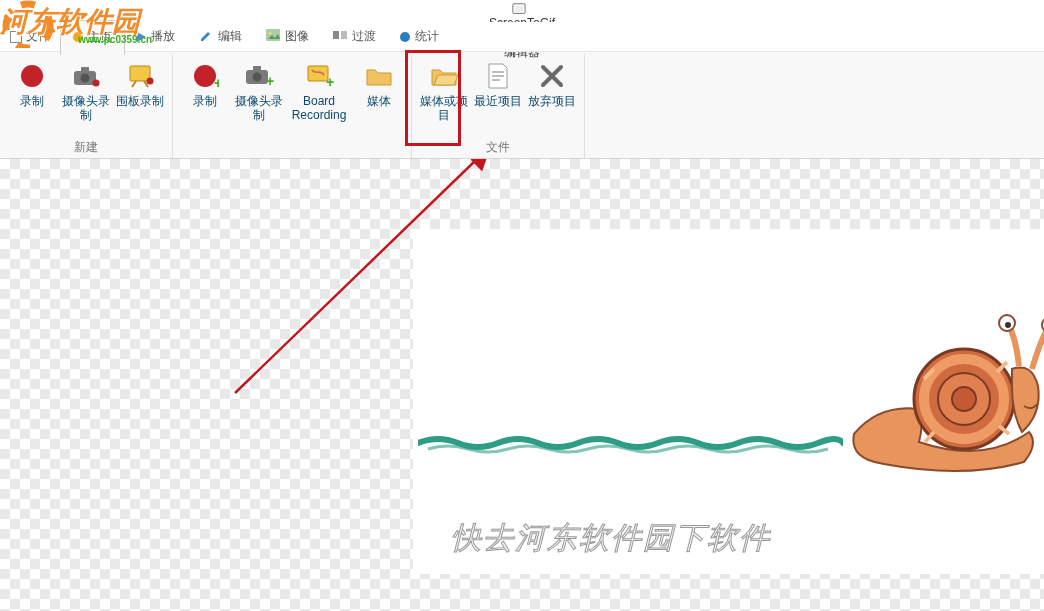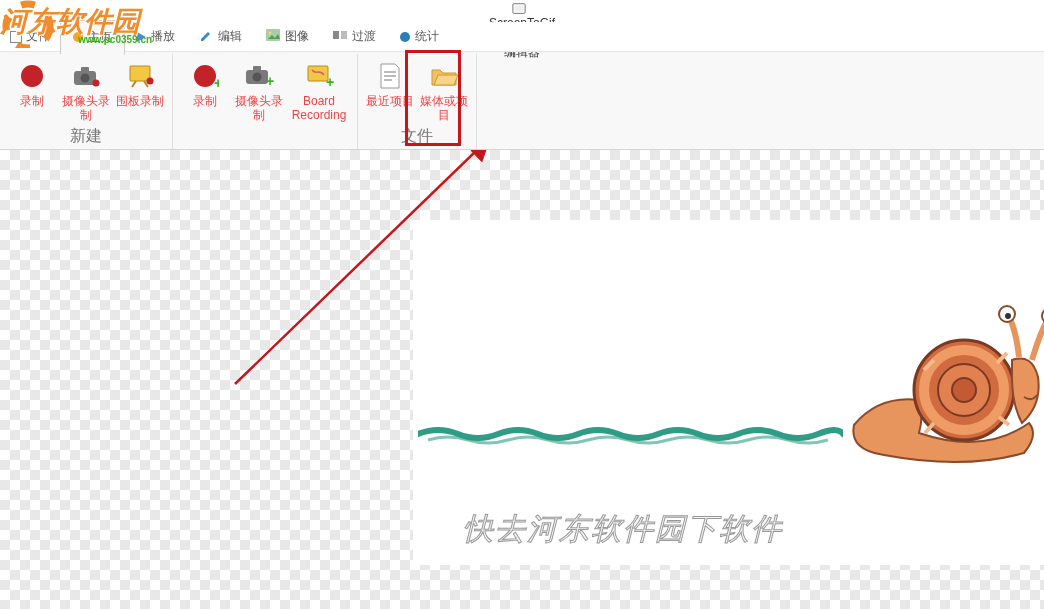--- a/index.html
+++ b/index.html
@@ -103,29 +103,29 @@
   cursor: pointer;
   text-align: center;
 }
 .ribbon-item.wide { width: 64px; }
 .ribbon-item .icon-box {
   width: 32px; height: 32px;
   display: flex; align-items: center; justify-content: center;
 }
 .ribbon-item .lbl {
   font-size: 12px;
-  color: #ef4444;
+  color: #0c4a6e;
   line-height: 14px;
   margin-top: 2px;
   min-height: 28px;
 }
 .ribbon-group .group-label {
-  font-size: 16px;
+  font-size: 12px;
   color: #777;
-  margin-top: 2px;
+  margin-top: 15px;
   text-align: center;
   width: 100%;
 }
 .highlight-box {
   border: 3px solid #c4161c;
   position: absolute;
 }
 .canvas-area {
   position: relative;
   width: 1044px;
@@ -143,21 +143,21 @@
 .image-frame {
   position: absolute;
   left: 413px;
   top: 70px;
   width: 631px;
   height: 345px;
   background: #fff;
 }
 .bot-text {
   position: absolute;
-  left: 50px; bottom: 15px;
+  left: 38px; bottom: 15px;
   font-size: 30px;
   font-style: italic;
   font-weight: 500;
   color: #888;
   -webkit-text-stroke: 1px #999;
   -webkit-text-fill-color: #f5f5f5;
   letter-spacing: 2px;
 }
 </style>
 </head>
@@ -286,45 +286,61 @@
       <div class="ribbon-item wide">
         <div class="icon-box">
             <svg width="30" height="26">
               <rect x="4" y="3" width="20" height="15" rx="1" fill="#f2c744" stroke="#b88a1b"></rect>
               <path d="M8 7 C11 12 16 6 20 12" stroke="#c66" fill="none" stroke-width="1.5"></path>
               <text x="22" y="24" font-size="14" fill="#3bb11f" font-weight="bold">+</text>
             </svg>
           </div>
         <div class="lbl">Board Recording</div>
       </div>
+      <div class="ribbon-item">
+        <div class="icon-box">
+            <svg width="28" height="22">
+              <path d="M2 5 H10 L13 8 H26 V20 H2 Z" fill="#f2c262" stroke="#cc9a2c"></path>
+            </svg>
+          </div>
+        <div class="lbl">媒体</div>
+      </div>
     </div>
     <div class="highlight-box" style="left:232px;top:-4px;width:56px;height:96px"></div>
   </div>
 
   <div class="ribbon-group">
     <div class="items">
+      <div class="ribbon-item">
+        <div class="icon-box">
+            <svg width="28" height="22">
+              <path d="M2 5 H10 L13 8 H26 V20 H2 Z" fill="#f2c262" stroke="#cc9a2c"></path>
+              <path d="M4 20 L8 10 H28 L24 20 Z" fill="#f6d58a" stroke="#cc9a2c"></path>
+            </svg>
+          </div>
+        <div class="lbl">媒体或项目</div>
+      </div>
       <div class="ribbon-item">
         <div class="icon-box">
             <svg width="24" height="28">
               <path d="M3 2 H17 L21 6 V26 H3 Z" fill="#fff" stroke="#999"></path>
               <rect x="6" y="9" width="12" height="2" fill="#bbb"></rect>
               <rect x="6" y="13" width="12" height="2" fill="#bbb"></rect>
               <rect x="6" y="17" width="8" height="2" fill="#bbb"></rect>
             </svg>
           </div>
         <div class="lbl">最近项目</div>
       </div>
       <div class="ribbon-item">
         <div class="icon-box">
-            <svg width="28" height="22">
-              <path d="M2 5 H10 L13 8 H26 V20 H2 Z" fill="#f2c262" stroke="#cc9a2c"></path>
-              <path d="M4 20 L8 10 H28 L24 20 Z" fill="#f6d58a" stroke="#cc9a2c"></path>
-            </svg>
-          </div>
-        <div class="lbl">媒体或项目</div>
+            <svg width="24" height="24">
+              <path d="M3 3 L21 21 M21 3 L3 21" stroke="#6a6a6a" stroke-width="4" stroke-linecap="round"></path>
+            </svg>
+          </div>
+        <div class="lbl">放弃项目</div>
       </div>
     </div>
     <div class="group-label">文件</div>
   </div>
 
 </div>
 
 <div class="canvas-area">
 
   <svg style="position:absolute;left:225px;top:-4px;width:280px;height:250px;pointer-events:none">

